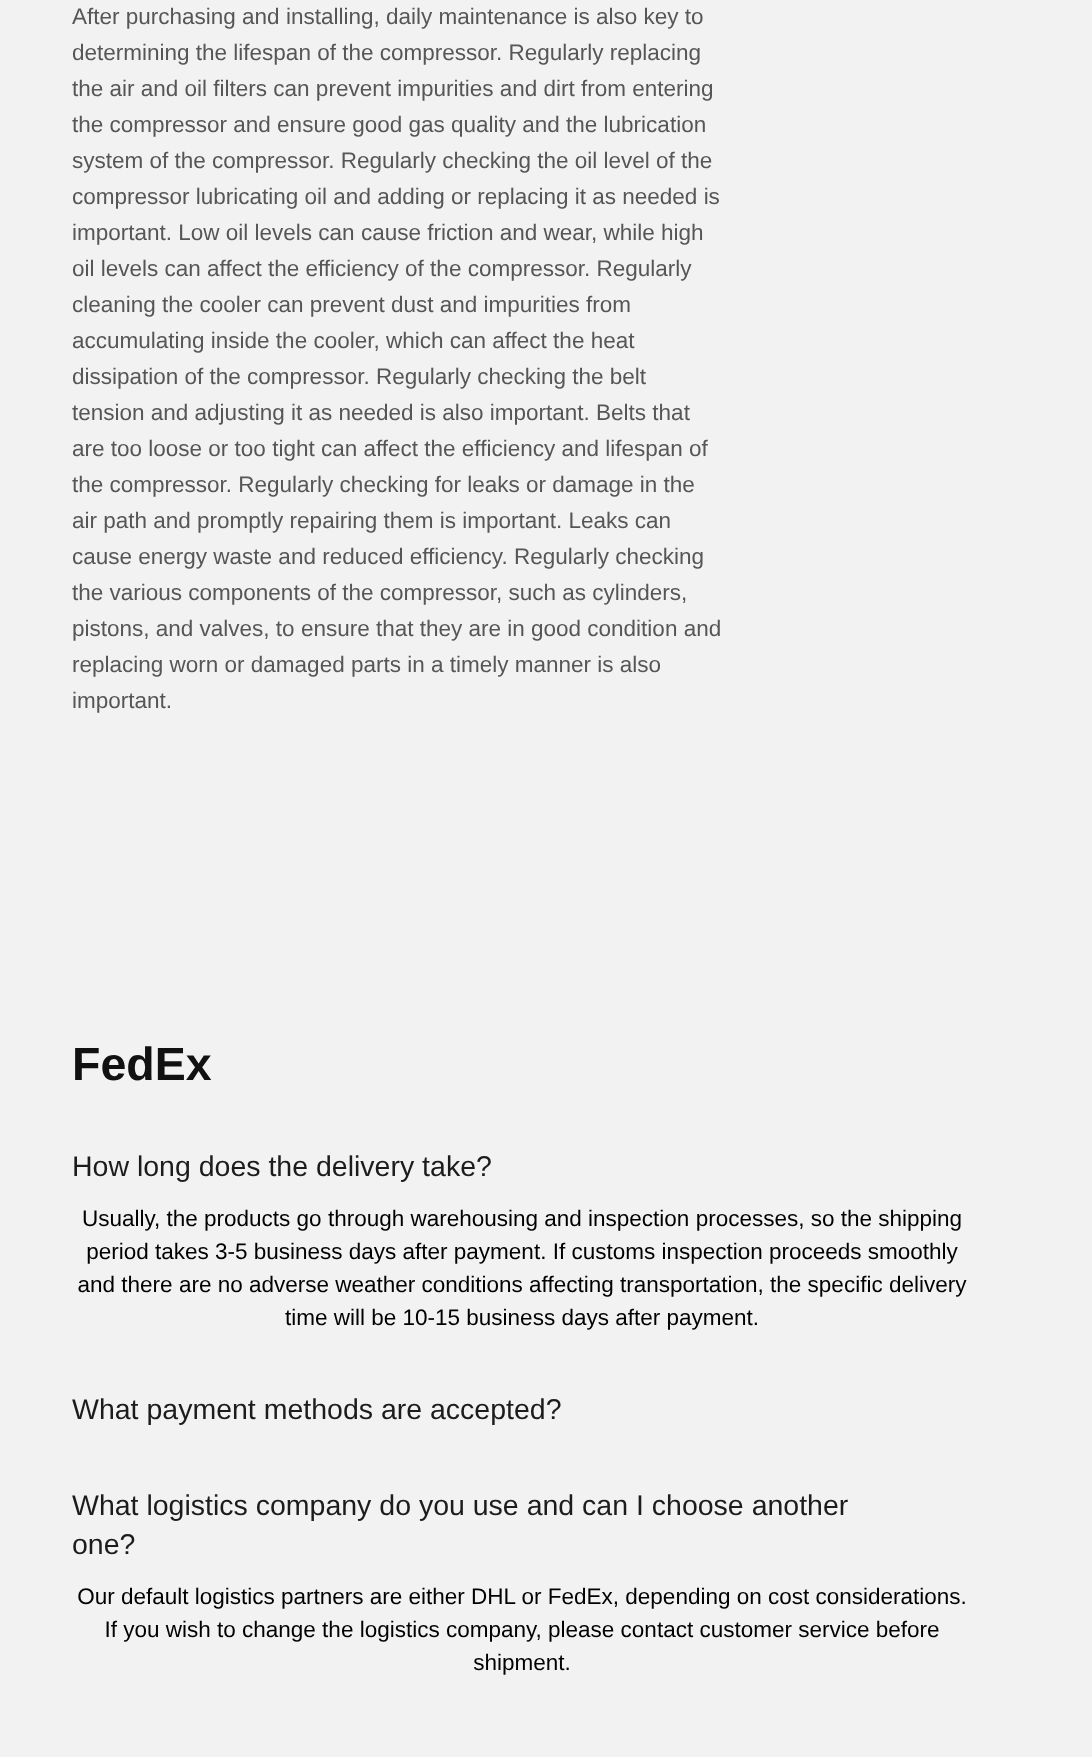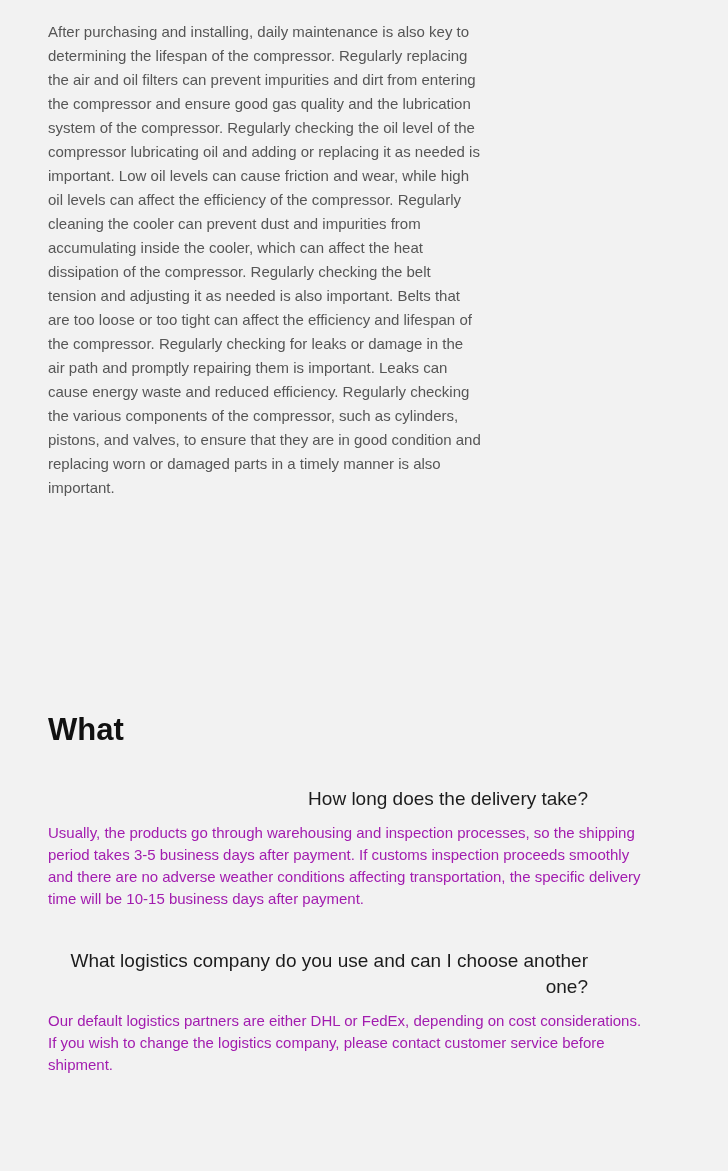--- a/index.html
+++ b/index.html
@@ -13,21 +13,20 @@
     background: #f2f2f2;
     font-family: "Liberation Sans", sans-serif;
     overflow: hidden;
   }
   .content {
     width: 728px;
     height: 1171px;
   }
   .maintenance-paragraph {
     margin: 0;
-    padding-top: 20px;
     margin-left: 48px;
     width: 434px;
     font-size: 15px;
     line-height: 24px;
     color: #565656;
   }
   .faq-section {
     padding: 0 40px 0 48px;
   }
   .faq-title {
@@ -37,47 +36,48 @@
     font-weight: 700;
     color: #111111;
   }
   .faq-question {
     margin: 38px 0 0 0;
     max-width: 540px;
     font-size: 19px;
     line-height: 26px;
     font-weight: 400;
     color: #1c1c1c;
-    text-align: right;
   }
   .faq-answer {
     margin: 10px 0 0 0;
     max-width: 600px;
     font-size: 15px;
     line-height: 22px;
-    color: #a21caf;
+    color: #000000;
+    text-align: center;
   }
 </style>
 </head>
 <body>
 
 <div class="content">
 
   <p class="maintenance-paragraph">After purchasing and installing, daily maintenance is also key to determining the lifespan of the compressor. Regularly replacing the air and oil filters can prevent impurities and dirt from entering the compressor and ensure good gas quality and the lubrication system of the compressor. Regularly checking the oil level of the compressor lubricating oil and adding or replacing it as needed is important. Low oil levels can cause friction and wear, while high oil levels can affect the efficiency of the compressor. Regularly cleaning the cooler can prevent dust and impurities from accumulating inside the cooler, which can affect the heat dissipation of the compressor. Regularly checking the belt tension and adjusting it as needed is also important. Belts that are too loose or too tight can affect the efficiency and lifespan of the compressor. Regularly checking for leaks or damage in the air path and promptly repairing them is important. Leaks can cause energy waste and reduced efficiency. Regularly checking the various components of the compressor, such as cylinders, pistons, and valves, to ensure that they are in good condition and replacing worn or damaged parts in a timely manner is also important.</p>
 
   <div class="faq-section">
 
-    <h2 class="faq-title">What</h2>
+    <h2 class="faq-title">FedEx</h2>
 
     <div class="faq-item">
       <h3 class="faq-question">How long does the delivery take?</h3>
       <p class="faq-answer">Usually, the products go through warehousing and inspection processes, so the shipping period takes 3-5 business days after payment. If customs inspection proceeds smoothly and there are no adverse weather conditions affecting transportation, the specific delivery time will be 10-15 business days after payment.</p>
     </div>
 
     <div class="faq-item">
+      <h3 class="faq-question">What payment methods are accepted?</h3>
     </div>
 
     <div class="faq-item">
       <h3 class="faq-question">What logistics company do you use and can I choose another one?</h3>
       <p class="faq-answer">Our default logistics partners are either DHL or FedEx, depending on cost considerations. If you wish to change the logistics company, please contact customer service before shipment.</p>
     </div>
 
   </div>
 
 </div>

